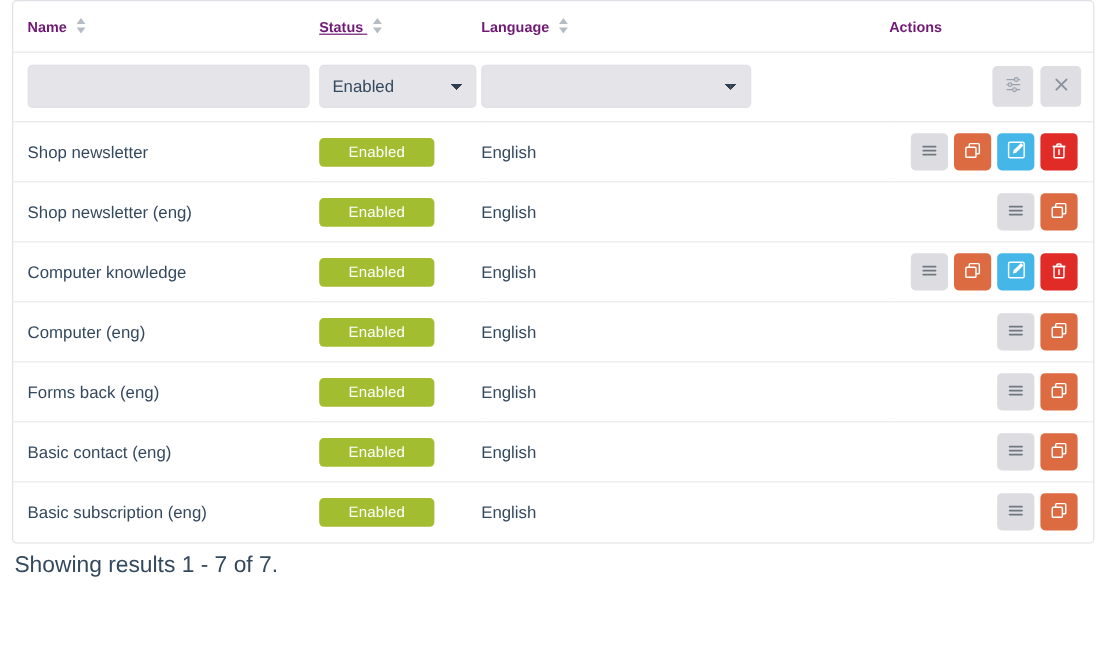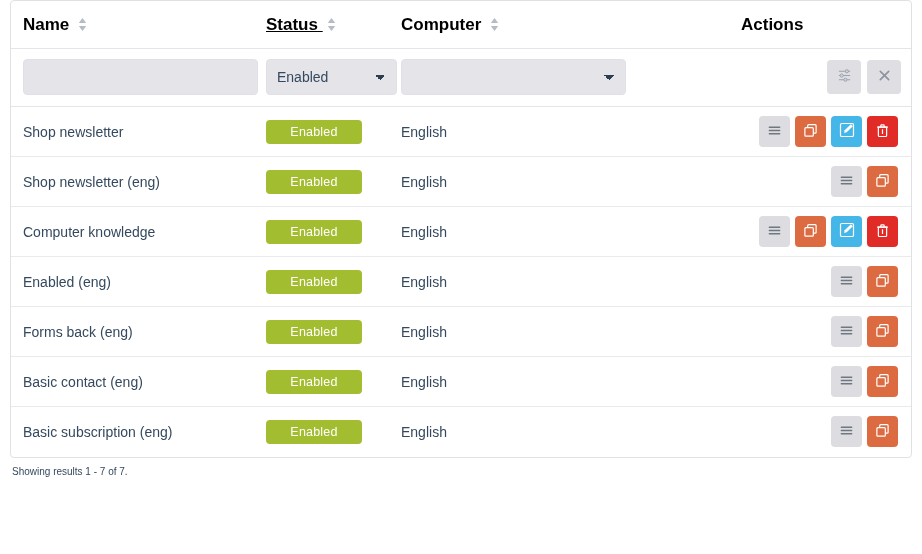--- a/index.html
+++ b/index.html
@@ -76,23 +76,23 @@
   }
 
   table.forms-table {
     width: 100%;
     border-collapse: collapse;
     table-layout: fixed;
   }
 
   table.forms-table th {
     text-align: left;
-    font-size: 17px;
+    font-size: 12px;
     font-weight: 700;
-    color: #000000;
+    color: #701a75;
     padding: 14px 0 13px 0;
     border-bottom: 1px solid #e3e5e8;
     vertical-align: middle;
     white-space: nowrap;
   }
 
   .col-name    { width: 255px; padding-left: 12px !important; }
   .col-status  { width: 135px; text-decoration: underline; }
   .col-lang    { width: 340px; }
   .col-actions { text-align: right; padding-right: 14px !important; }
@@ -201,21 +201,21 @@
     justify-content: center;
     flex: none;
   }
   .act-menu   { background: #dcdce1; }
   .act-copy   { background: #dd6b42; }
   .act-edit   { background: #45b6e8; }
   .act-delete { background: #e02b27; }
 
   
   .results-text {
-    font-size: 10px;
+    font-size: 19px;
     color: #34495e;
     padding: 8px 0 0 2px;
   }
 </style>
 </head>
 <body>
 
 <div class="page">
 
 
@@ -235,21 +235,21 @@
           <th class="col-status">
             <span>Status</span>
             <span class="sort-icon">
               <svg width="9" height="13" viewBox="0 0 9 13">
                 <path d="M4.5 0 L8.2 5 H0.8 Z" fill="#b6bcc4"></path>
                 <path d="M4.5 13 L8.2 8 H0.8 Z" fill="#b6bcc4"></path>
               </svg>
             </span>
           </th>
           <th class="col-lang">
-            <span>Computer</span>
+            <span>Language</span>
             <span class="sort-icon">
               <svg width="9" height="13" viewBox="0 0 9 13">
                 <path d="M4.5 0 L8.2 5 H0.8 Z" fill="#b6bcc4"></path>
                 <path d="M4.5 13 L8.2 8 H0.8 Z" fill="#b6bcc4"></path>
               </svg>
             </span>
           </th>
           <th class="col-actions">
             <span>Actions</span>
           </th>
@@ -429,21 +429,21 @@
                         <path d="M6.2 4.2 v-1.3 a0.8 0.8 0 0 1 0.8 -0.8 h2 a0.8 0.8 0 0 1 0.8 0.8 v1.3"></path>
       <line x1="8" y1="6.7" x2="8" y2="11.8"></line>
                       </g>
                     </svg></span>
      </button>
               </div>
      </td>
           </tr>
           <tr class="data-row">
             <td class="c-name">
-       <span>Enabled (eng)</span>
+       <span>Computer (eng)</span>
      </td>
      <td>
        <span class="status-badge">Enabled</span>
      </td>
      <td>
        <span>English</span>
      </td>
      <td>
        <div class="row-actions">
                 <button class="act-btn act-menu">

